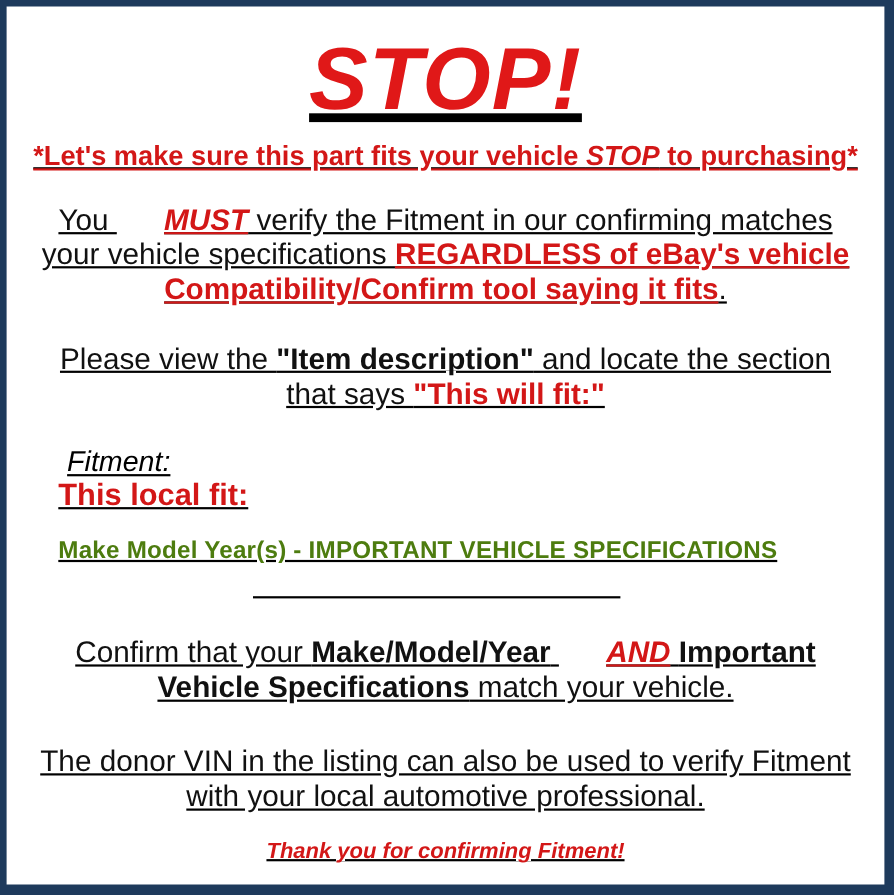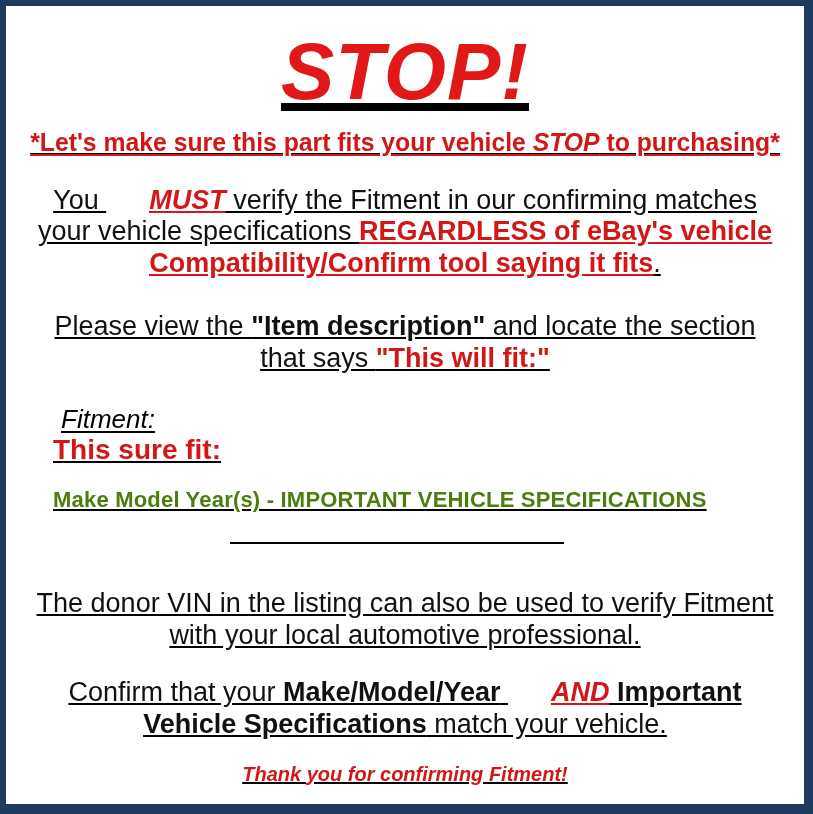--- a/index.html
+++ b/index.html
@@ -158,30 +158,30 @@
     </p>
 
     <p class="para p-itemdesc">
       <span>Please view the </span><span class="b">"Item description"</span><span> and locate the section that says </span><span class="redb">"This will fit:"</span>
     </p>
 
     <div class="example-block">
       <div>
         <span class="example-label">Fitment:</span>
       </div>
-      <p class="example-fit">This sure fit:</p>
+      <p class="example-fit">This local fit:</p>
       <p class="example-spec">Make Model Year(s) - IMPORTANT VEHICLE SPECIFICATIONS</p>
     </div>
 
     <div class="divider-wrap">
       <div class="divider"></div>
     </div>
 
-    <p class="para p-vin">The donor VIN in the listing can also be used to verify Fitment with your local automotive professional.</p>
-
     <p class="para p-confirm">
       <span>Confirm that your </span><span class="b">Make/Model/Year</span><span> </span><span class="redb i u">AND</span><span> </span><span class="b">Important Vehicle Specifications</span><span> match your vehicle.</span>
     </p>
+
+    <p class="para p-vin">The donor VIN in the listing can also be used to verify Fitment with your local automotive professional.</p>
 
     <p class="thanks">Thank you for confirming Fitment!</p>
 
   </div>
 </div>
 
 </body></html>

